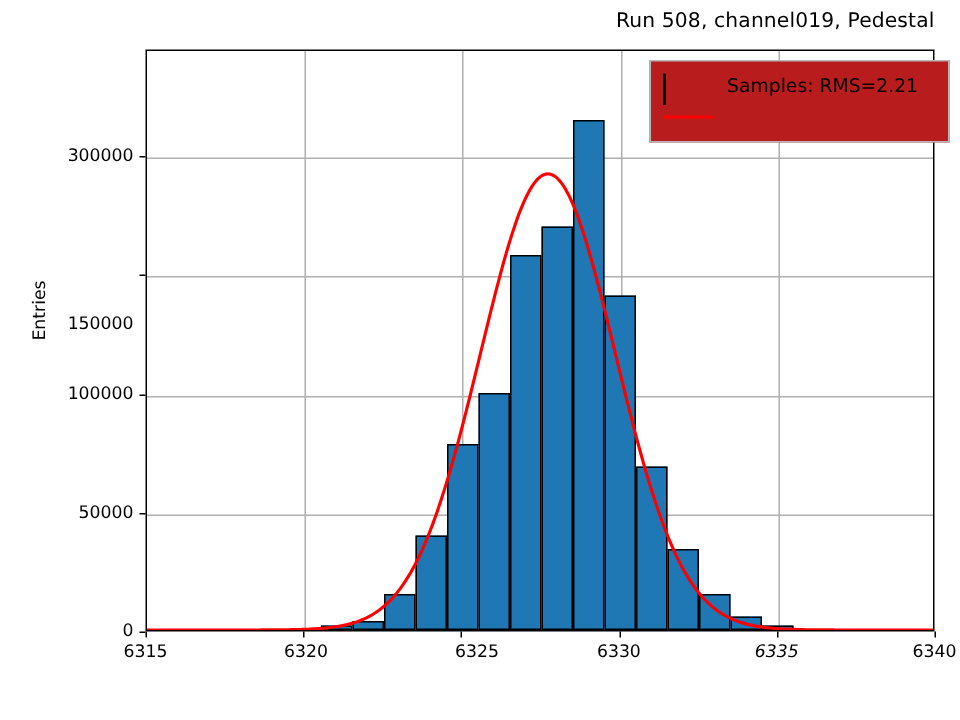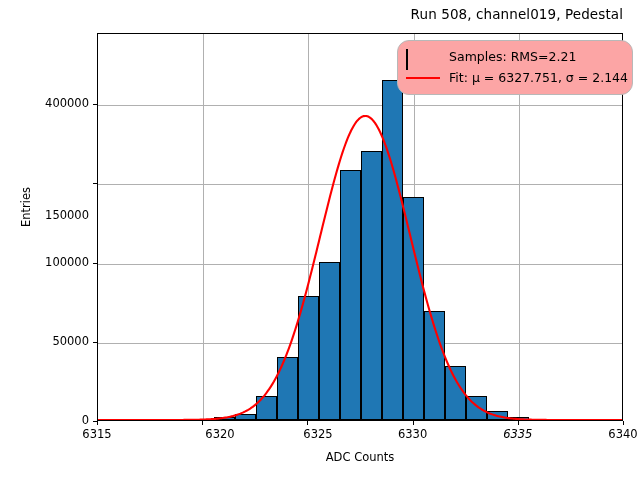--- a/index.html
+++ b/index.html
@@ -61,22 +61,22 @@
   }
   #ylabel{
     position:absolute;left:-24px;top:200px;width:100px;
     text-align:center;font-size:11.5px;color:#000;
     transform:rotate(-90deg);transform-origin:50% 50%;
   }
 
   
   #legend{
     position:absolute;right:7px;top:40px;
-    background:#fca5a5;border:1px solid #b8b8b8;border-radius:12px;
-    padding:5px 4px 6px 8px;
+    background:#b91c1c;border:1px solid #b8b8b8;border-radius:0;
+    padding:5px 20px 6px 8px;
     box-sizing:border-box;
   }
   .legend-row{display:flex;align-items:center;height:21px;}
   .legend-key{width:34px;height:14px;margin-right:9px;flex:0 0 34px;position:relative;}
   .key-patch{
     width:34px;height:13px;background:#1f77b4;border:1.1px solid #000;
     box-sizing:border-box;
   }
   .key-line{
     position:absolute;top:6px;left:0;width:34px;height:2px;background:#ff0000;
@@ -120,52 +120,50 @@
       </div>
     <svg id="curve-layer" viewBox="0 0 526 388" preserveAspectRatio="none">
       <polyline id="fit-path" fill="none" stroke="#ff0000" stroke-width="2.1" stroke-linejoin="round" stroke-linecap="round" points="0.00,388.00 1.25,388.00 2.50,388.00 3.76,388.00 5.01,388.00 6.26,388.00 7.51,388.00 8.77,388.00 10.02,388.00 11.27,388.00 12.52,388.00 13.78,388.00 15.03,388.00 16.28,388.00 17.53,388.00 18.79,388.00 20.04,388.00 21.29,388.00 22.54,388.00 23.80,388.00 25.05,388.00 26.30,388.00 27.55,388.00 28.80,388.00 30.06,388.00 31.31,388.00 32.56,388.00 33.81,388.00 35.07,388.00 36.32,388.00 37.57,388.00 38.82,388.00 40.08,388.00 41.33,388.00 42.58,388.00 43.83,388.00 45.09,388.00 46.34,388.00 47.59,388.00 48.84,388.00 50.10,388.00 51.35,388.00 52.60,388.00 53.85,388.00 55.10,388.00 56.36,388.00 57.61,387.99 58.86,387.99 60.11,387.99 61.37,387.99 62.62,387.99 63.87,387.99 65.12,387.99 66.38,387.99 67.63,387.98 68.88,387.98 70.13,387.98 71.39,387.98 72.64,387.97 73.89,387.97 75.14,387.97 76.40,387.96 77.65,387.96 78.90,387.95 80.15,387.95 81.40,387.94 82.66,387.94 83.91,387.93 85.16,387.92 86.41,387.91 87.67,387.90 88.92,387.89 90.17,387.87 91.42,387.86 92.68,387.84 93.93,387.83 95.18,387.81 96.43,387.78 97.69,387.76 98.94,387.73 100.19,387.70 101.44,387.67 102.70,387.64 103.95,387.60 105.20,387.56 106.45,387.51 107.70,387.46 108.96,387.40 110.21,387.34 111.46,387.27 112.71,387.20 113.97,387.12 115.22,387.03 116.47,386.94 117.72,386.83 118.98,386.72 120.23,386.60 121.48,386.47 122.73,386.32 123.99,386.17 125.24,386.00 126.49,385.81 127.74,385.61 129.00,385.40 130.25,385.17 131.50,384.92 132.75,384.65 134.00,384.36 135.26,384.05 136.51,383.71 137.76,383.35 139.01,382.96 140.27,382.55 141.52,382.10 142.77,381.63 144.02,381.12 145.28,380.58 146.53,380.00 147.78,379.38 149.03,378.72 150.29,378.01 151.54,377.26 152.79,376.47 154.04,375.62 155.30,374.73 156.55,373.78 157.80,372.77 159.05,371.71 160.30,370.58 161.56,369.39 162.81,368.13 164.06,366.81 165.31,365.41 166.57,363.95 167.82,362.40 169.07,360.78 170.32,359.08 171.58,357.29 172.83,355.42 174.08,353.46 175.33,351.41 176.59,349.28 177.84,347.04 179.09,344.72 180.34,342.29 181.60,339.77 182.85,337.14 184.10,334.42 185.35,331.59 186.60,328.66 187.86,325.63 189.11,322.49 190.36,319.24 191.61,315.89 192.87,312.44 194.12,308.88 195.37,305.21 196.62,301.45 197.88,297.58 199.13,293.61 200.38,289.55 201.63,285.38 202.89,281.13 204.14,276.78 205.39,272.35 206.64,267.83 207.90,263.23 209.15,258.56 210.40,253.81 211.65,249.00 212.90,244.12 214.16,239.19 215.41,234.21 216.66,229.19 217.91,224.12 219.17,219.03 220.42,213.91 221.67,208.78 222.92,203.63 224.18,198.49 225.43,193.35 226.68,188.22 227.93,183.12 229.19,178.05 230.44,173.02 231.69,168.04 232.94,163.11 234.20,158.26 235.45,153.48 236.70,148.78 237.95,144.18 239.20,139.68 240.46,135.30 241.71,131.03 242.96,126.90 244.21,122.90 245.47,119.04 246.72,115.35 247.97,111.81 249.22,108.44 250.48,105.26 251.73,102.25 252.98,99.44 254.23,96.82 255.49,94.40 256.74,92.20 257.99,90.20 259.24,88.42 260.50,86.87 261.75,85.54 263.00,84.44 264.25,83.57 265.50,82.93 266.76,82.53 268.01,82.36 269.26,82.42 270.51,82.73 271.77,83.26 273.02,84.03 274.27,85.03 275.52,86.27 276.78,87.72 278.03,89.40 279.28,91.30 280.53,93.42 281.79,95.75 283.04,98.28 284.29,101.01 285.54,103.93 286.80,107.04 288.05,110.33 289.30,113.79 290.55,117.42 291.80,121.21 293.06,125.14 294.31,129.22 295.56,133.43 296.81,137.77 298.07,142.22 299.32,146.78 300.57,151.43 301.82,156.18 303.08,161.00 304.33,165.89 305.58,170.85 306.83,175.86 308.09,180.92 309.34,186.01 310.59,191.12 311.84,196.26 313.10,201.40 314.35,206.55 315.60,211.69 316.85,216.81 318.10,221.92 319.36,227.00 320.61,232.04 321.86,237.04 323.11,241.99 324.37,246.89 325.62,251.73 326.87,256.51 328.12,261.21 329.38,265.85 330.63,270.40 331.88,274.87 333.13,279.25 334.39,283.55 335.64,287.75 336.89,291.86 338.14,295.87 339.40,299.78 340.65,303.59 341.90,307.30 343.15,310.91 344.40,314.41 345.66,317.80 346.91,321.09 348.16,324.28 349.41,327.36 350.67,330.33 351.92,333.21 353.17,335.97 354.42,338.64 355.68,341.21 356.93,343.68 358.18,346.05 359.43,348.32 360.69,350.50 361.94,352.59 363.19,354.58 364.44,356.49 365.70,358.31 366.95,360.05 368.20,361.71 369.45,363.29 370.70,364.79 371.96,366.21 373.21,367.57 374.46,368.85 375.71,370.07 376.97,371.22 378.22,372.32 379.47,373.35 380.72,374.32 381.98,375.24 383.23,376.11 384.48,376.92 385.73,377.69 386.99,378.42 388.24,379.09 389.49,379.73 390.74,380.33 392.00,380.89 393.25,381.41 394.50,381.90 395.75,382.36 397.00,382.79 398.26,383.19 399.51,383.56 400.76,383.90 402.01,384.23 403.27,384.53 404.52,384.80 405.77,385.06 407.02,385.30 408.28,385.52 409.53,385.73 410.78,385.92 412.03,386.09 413.29,386.26 414.54,386.41 415.79,386.54 417.04,386.67 418.30,386.79 419.55,386.89 420.80,386.99 422.05,387.08 423.30,387.17 424.56,387.24 425.81,387.31 427.06,387.38 428.31,387.43 429.57,387.49 430.82,387.54 432.07,387.58 433.32,387.62 434.58,387.66 435.83,387.69 437.08,387.72 438.33,387.75 439.59,387.77 440.84,387.80 442.09,387.82 443.34,387.84 444.60,387.85 445.85,387.87 447.10,387.88 448.35,387.89 449.60,387.91 450.86,387.92 452.11,387.92 453.36,387.93 454.61,387.94 455.87,387.95 457.12,387.95 458.37,387.96 459.62,387.96 460.88,387.97 462.13,387.97 463.38,387.97 464.63,387.98 465.89,387.98 467.14,387.98 468.39,387.98 469.64,387.99 470.90,387.99 472.15,387.99 473.40,387.99 474.65,387.99 475.90,387.99 477.16,387.99 478.41,387.99 479.66,387.99 480.91,388.00 482.17,388.00 483.42,388.00 484.67,388.00 485.92,388.00 487.18,388.00 488.43,388.00 489.68,388.00 490.93,388.00 492.19,388.00 493.44,388.00 494.69,388.00 495.94,388.00 497.20,388.00 498.45,388.00 499.70,388.00 500.95,388.00 502.20,388.00 503.46,388.00 504.71,388.00 505.96,388.00 507.21,388.00 508.47,388.00 509.72,388.00 510.97,388.00 512.22,388.00 513.48,388.00 514.73,388.00 515.98,388.00 517.23,388.00 518.49,388.00 519.74,388.00 520.99,388.00 522.24,388.00 523.50,388.00 524.75,388.00 526.00,388.00"></polyline>
     </svg>
   </div>
 
   <div id="ticks-layer">
       <div class="tick xtick" style="left: 97px;"></div>
       <div class="xticklabel" style="left: 62px;">6315</div>
       <div class="tick xtick" style="left: 202.2px;"></div>
-      <div class="xticklabel" style="left: 185px; text-align: center;">6320</div>
+      <div class="xticklabel" style="left: 169px; text-align: center;">6320</div>
       <div class="tick xtick" style="left: 307.4px;"></div>
       <div class="xticklabel" style="left: 283px;">6325</div>
       <div class="tick xtick" style="left: 412.6px;"></div>
       <div class="xticklabel" style="left: 377.6px; text-align: center;">6330</div>
       <div class="tick xtick" style="left: 517.8px;"></div>
       <div class="xticklabel" style="left: 482.8px; font-style: italic;">6335</div>
       <div class="tick xtick" style="left: 623px;"></div>
       <div class="xticklabel" style="left: 588px;">6340</div>
       <div class="tick ytick" style="top: 421px;"></div>
       <div class="yticklabel" style="top: 413px;">0</div>
       <div class="tick ytick" style="top: 341.816px;"></div>
       <div class="yticklabel" style="top: 333.816px;">50000</div>
       <div class="tick ytick" style="top: 262.633px;"></div>
       <div class="yticklabel" style="top: 254.633px;">100000</div>
       <div class="tick ytick" style="top: 183.449px;"></div>
       <div class="yticklabel" style="top: 175.449px; margin-top: 33px;">150000</div>
       <div class="tick ytick" style="top: 104.265px;"></div>
-      <div class="yticklabel" style="top: 96.2653px;">400000</div>
+      <div class="yticklabel" style="top: 96.2653px;">300000</div>
     </div>
 
-  <div id="xlabel">ADC Counts</div>
   <div id="ylabel">Entries</div>
 
   <div id="legend">
     <div class="legend-row">
       <span class="legend-key">
         <span class="key-patch"></span>
       </span>
       <span class="legend-label">Samples: RMS=2.21</span>
     </div>
     <div class="legend-row">
       <span class="legend-key">
         <span class="key-line"></span>
       </span>
-      <span class="legend-label">Fit: μ = 6327.751, σ = 2.144</span>
     </div>
   </div>
 
 </div>
 
 </body></html>

